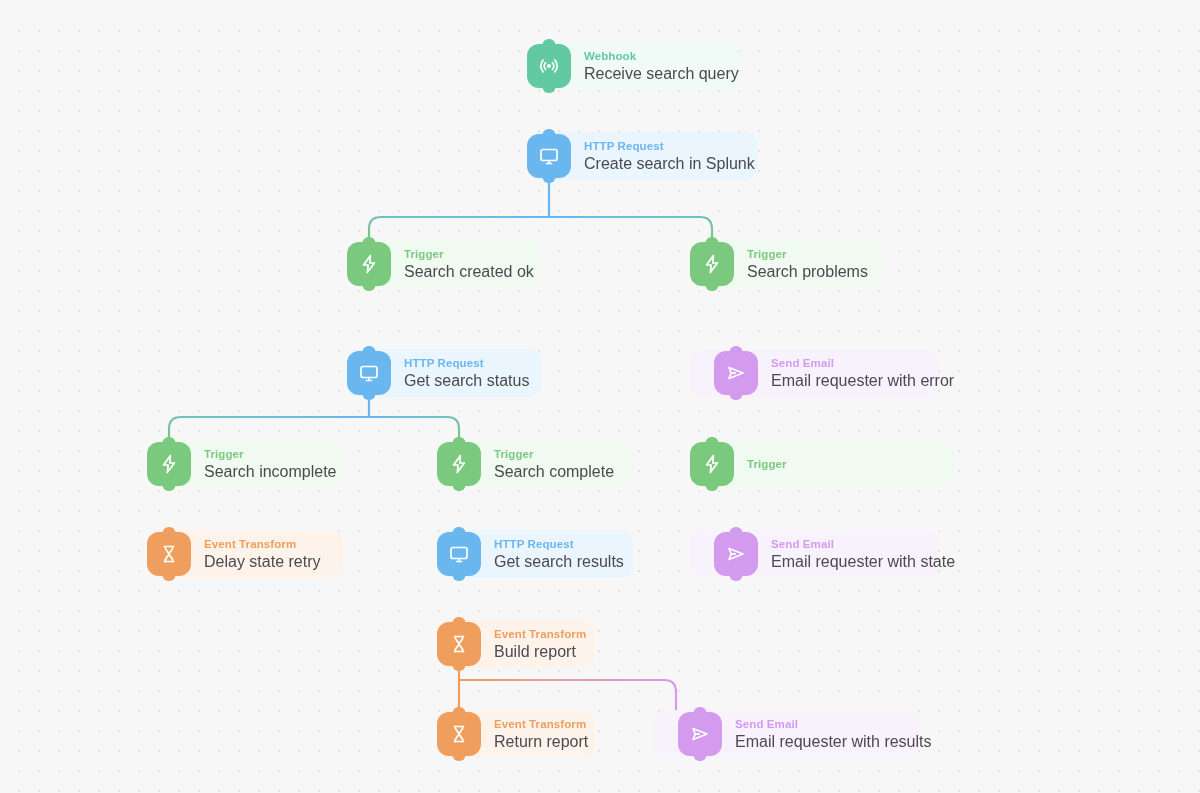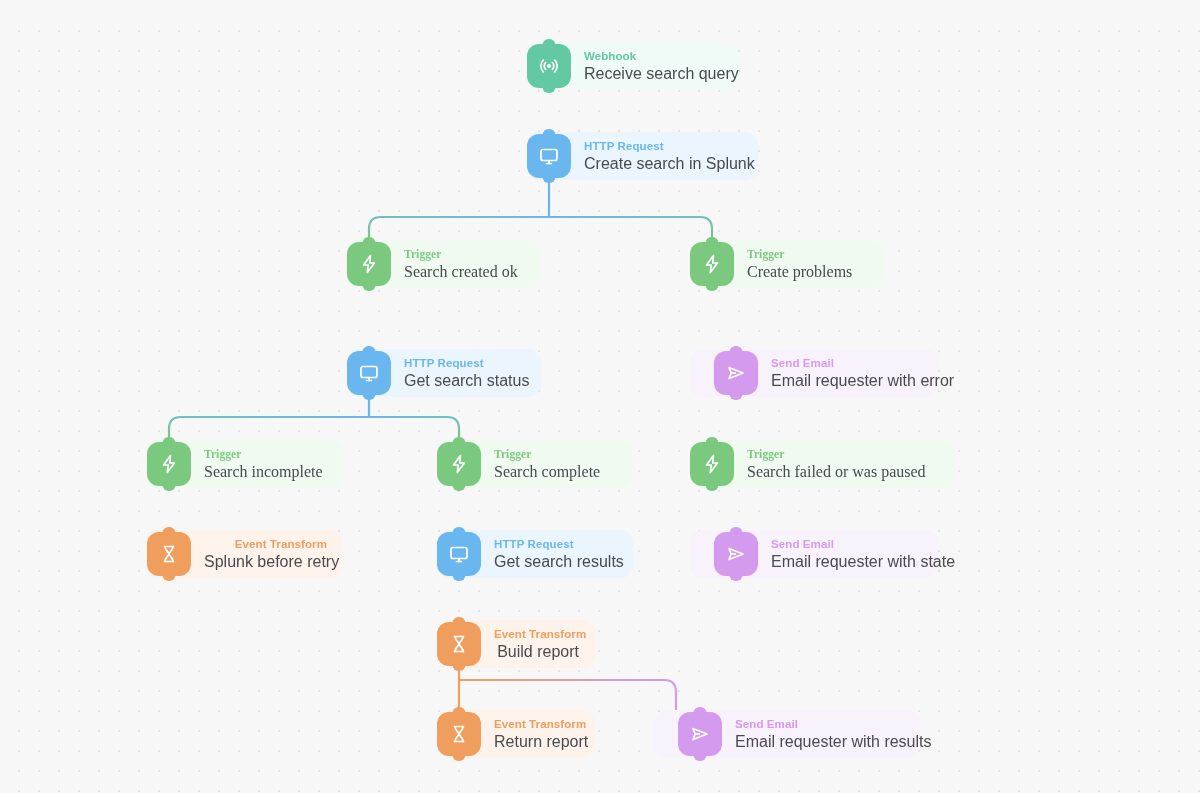--- a/index.html
+++ b/index.html
@@ -100,29 +100,29 @@
 
   
   .n-webhook  { background: #f0faf6; }
   .n-webhook  .node-icon { background: #62c9a3; }
   .n-webhook  .node-kind { color: #62c9a3; }
 
   .n-http     { background: #eaf5fe; }
   .n-http     .node-icon { background: #6ab7f0; }
   .n-http     .node-kind { color: #6ab7f0; }
 
-  .n-trigger  { background: #f0faf0; font-family: Liberation Serif, serif; }
+  .n-trigger  { background: #f0faf0; }
   .n-trigger  .node-icon { background: #7ac97f; }
   .n-trigger  .node-kind { color: #7ac97f; }
 
   .n-email    { background: #f8f2fc; padding-left: 24px; }
   .n-email    .node-icon { background: #d39aee; }
   .n-email    .node-kind { color: #d39aee; }
 
-  .n-transform{ background: #fdf3ea; text-align: right; }
+  .n-transform{ background: #fdf3ea; }
   .n-transform .node-icon { background: #ef9e5e; }
   .n-transform .node-kind { color: #ef9e5e; }
 </style>
 </head>
 <body>
 
 <div id="canvas">
 
   <svg id="edges" viewBox="0 0 1200 793" width="1200" height="793" aria-hidden="true">
     <defs>
@@ -243,21 +243,21 @@
   </div>
 
   <div class="node n-trigger" style="left:690px; top:228px; width:193px; height:48px;">
     <div class="node-icon">
       <svg width="24" height="24" viewBox="0 0 24 24" fill="none" stroke="#ffffff" stroke-width="1.7" stroke-linejoin="round">
         <path d="M13.4 3.5 6.6 13h4.6l-.9 7.5L17.4 11h-4.6z"></path>
       </svg>
     </div>
     <div class="node-body">
       <div class="node-kind">Trigger</div>
-      <div class="node-title">Create problems</div>
+      <div class="node-title">Search problems</div>
     </div>
   </div>
 
   <div class="node n-http" style="left:347px; top:337px; width:194px; height:48px;">
     <div class="node-icon">
       <svg width="24" height="24" viewBox="0 0 24 24" fill="none" stroke="#ffffff" stroke-width="1.7" stroke-linecap="round" stroke-linejoin="round">
         <rect x="4" y="5.5" width="16" height="11" rx="2"></rect>
         <path d="M9.5 19.5h5"></path>
           <path d="M12 16.5v3"></path>
       </svg>
@@ -306,36 +306,35 @@
   </div>
 
   <div class="node n-trigger" style="left:690px; top:428px; width:265px; height:48px;">
     <div class="node-icon">
       <svg width="24" height="24" viewBox="0 0 24 24" fill="none" stroke="#ffffff" stroke-width="1.7" stroke-linejoin="round">
         <path d="M13.4 3.5 6.6 13h4.6l-.9 7.5L17.4 11h-4.6z"></path>
       </svg>
     </div>
     <div class="node-body">
       <div class="node-kind">Trigger</div>
-      <div class="node-title">Search failed or was paused</div>
     </div>
   </div>
 
   <div class="node n-transform" style="left:147px; top:518px; width:196px; height:48px;">
     <div class="node-icon">
       <svg width="24" height="24" viewBox="0 0 24 24" fill="none" stroke="#ffffff" stroke-width="1.7" stroke-linecap="round" stroke-linejoin="round">
         <path d="M7.5 4.5h9"></path>
           <path d="M7.5 19.5h9"></path>
         <path d="M8 4.5c0 4 4 5.8 4 7.5 0 1.7-4 3.5-4 7.5"></path>
         <path d="M16 4.5c0 4-4 5.8-4 7.5 0 1.7 4 3.5 4 7.5"></path>
       </svg>
     </div>
     <div class="node-body">
       <div class="node-kind">Event Transform</div>
-      <div class="node-title">Splunk before retry</div>
+      <div class="node-title">Delay state retry</div>
     </div>
   </div>
 
   <div class="node n-http" style="left:437px; top:518px; width:196px; height:48px;">
     <div class="node-icon">
       <svg width="24" height="24" viewBox="0 0 24 24" fill="none" stroke="#ffffff" stroke-width="1.7" stroke-linecap="round" stroke-linejoin="round">
         <rect x="4" y="5.5" width="16" height="11" rx="2"></rect>
         <path d="M9.5 19.5h5"></path>
           <path d="M12 16.5v3"></path>
       </svg>

